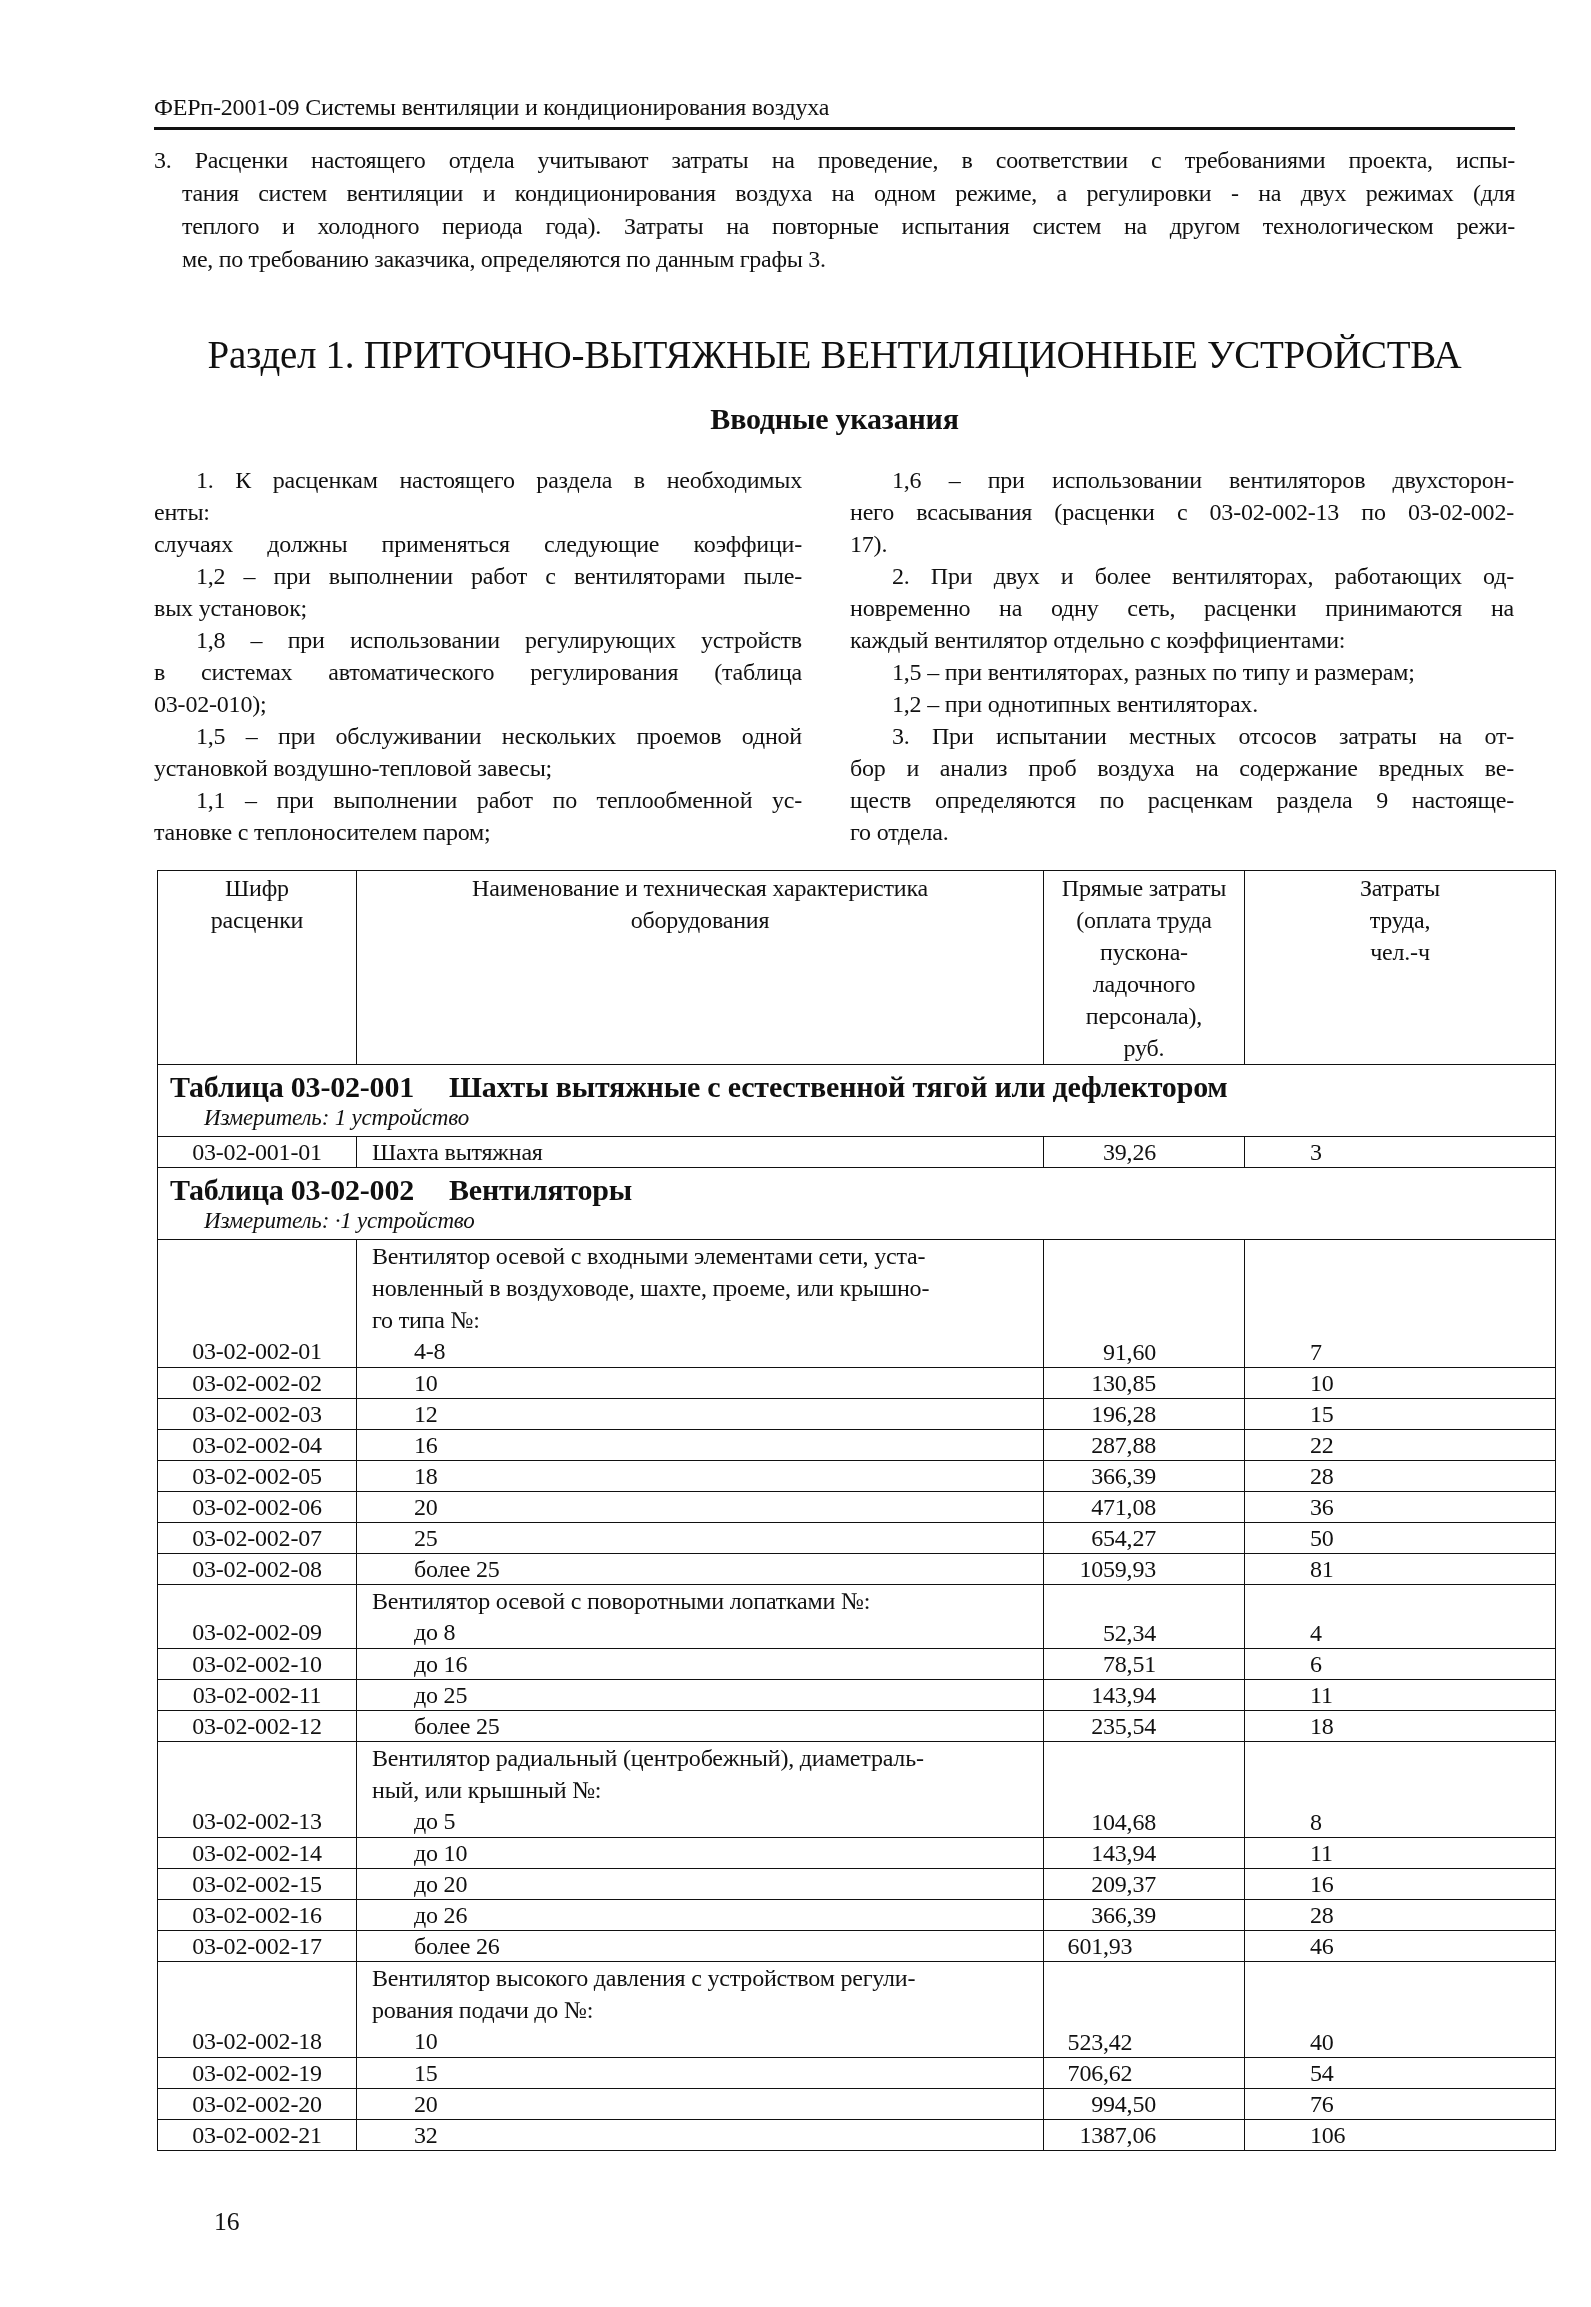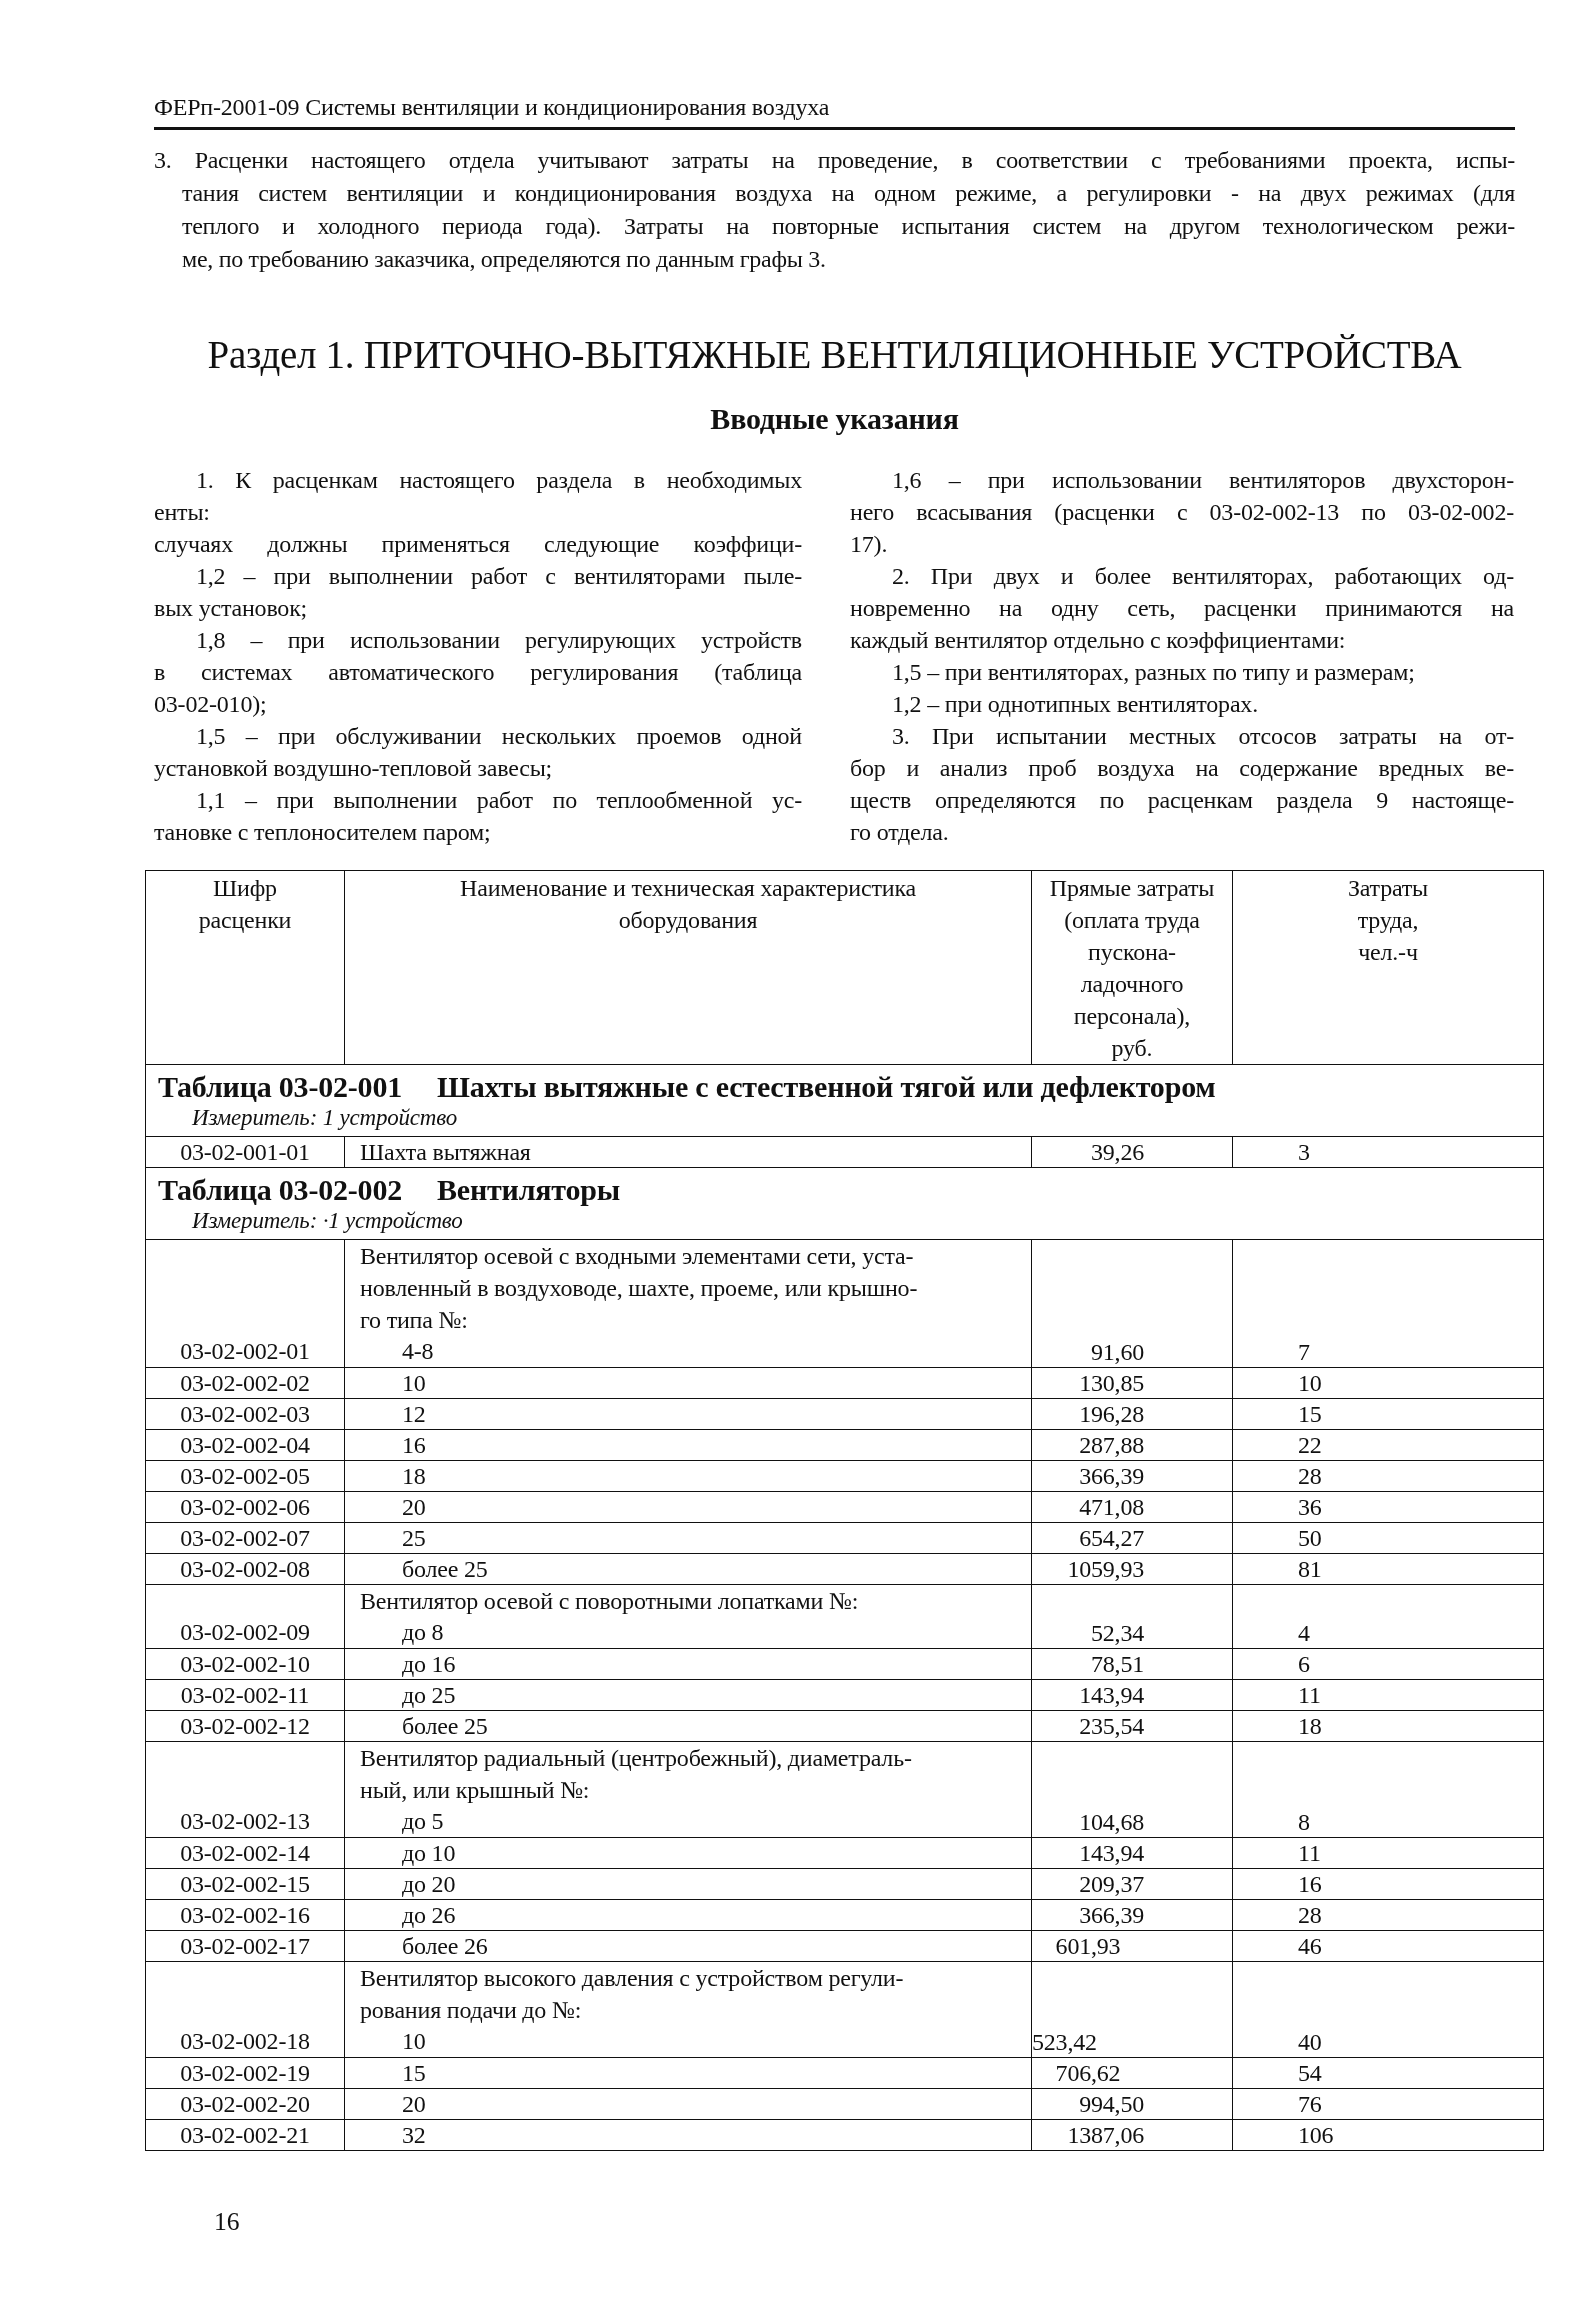--- a/index.html
+++ b/index.html
@@ -34,21 +34,21 @@
   .notes-col {
     position: absolute; top: 464px; font-size: 24px; line-height: 32px; letter-spacing: -0.2px;
   }
   .notes-col.left { left: 154px; width: 648px; }
   .notes-col.right { left: 850px; width: 664px; }
   .notes-col .ln { display: block; white-space: nowrap; text-align: justify; text-align-last: justify; }
   .notes-col .ln.ind { padding-left: 42px; }
   .notes-col .ln.end { text-align-last: left; }
 
   table.rates {
-    position: absolute; left: 145px; top: 870px; width: 1398px;
+    position: absolute; left: 157px; top: 870px; width: 1398px;
     border-collapse: collapse; table-layout: fixed;
     font-size: 24px; letter-spacing: -0.2px;
   }
   table.rates col.c1 { width: 199px; }
   table.rates col.c2 { width: 687px; }
   table.rates col.c3 { width: 201px; }
   table.rates col.c4 { width: 311px; }
   table.rates td, table.rates th {
     border: 1.3px solid #111; padding: 0; vertical-align: bottom; font-weight: normal;
   }
@@ -280,21 +280,21 @@
         <td class="cost" style="padding-left: 0px; text-align: center; padding-right: 88px;"><span>601,93</span></td>
         <td class="labor" style="padding-left: 65px; text-align: left;"><span>46</span></td>
       </tr>
       <tr class="row">
         <td class="code" style="line-height: 31px;"><span>03-02-002-18</span></td>
         <td class="name">
           <span class="group-desc">Вентилятор высокого давления с устройством регули-</span>
           <span class="group-desc">рования подачи до №:</span>
           <span class="group-param">10</span>
         </td>
-        <td class="cost" style="padding-left: 0px; text-align: left; padding-right: 88px;"><span>523,42</span></td>
+        <td class="cost" style="padding-left: 0px; text-align: center; padding-right: 88px;"><span>523,42</span></td>
         <td class="labor" style="padding-left: 65px; text-align: left;"><span>40</span></td>
       </tr>
       <tr class="row">
         <td class="code"><span>03-02-002-19</span></td>
         <td class="name"><span class="param">15</span></td>
         <td class="cost" style="padding-left: 0px; text-align: center; padding-right: 88px;"><span>706,62</span></td>
         <td class="labor" style="padding-left: 65px; text-align: left;"><span>54</span></td>
       </tr>
       <tr class="row">
         <td class="code"><span>03-02-002-20</span></td>

